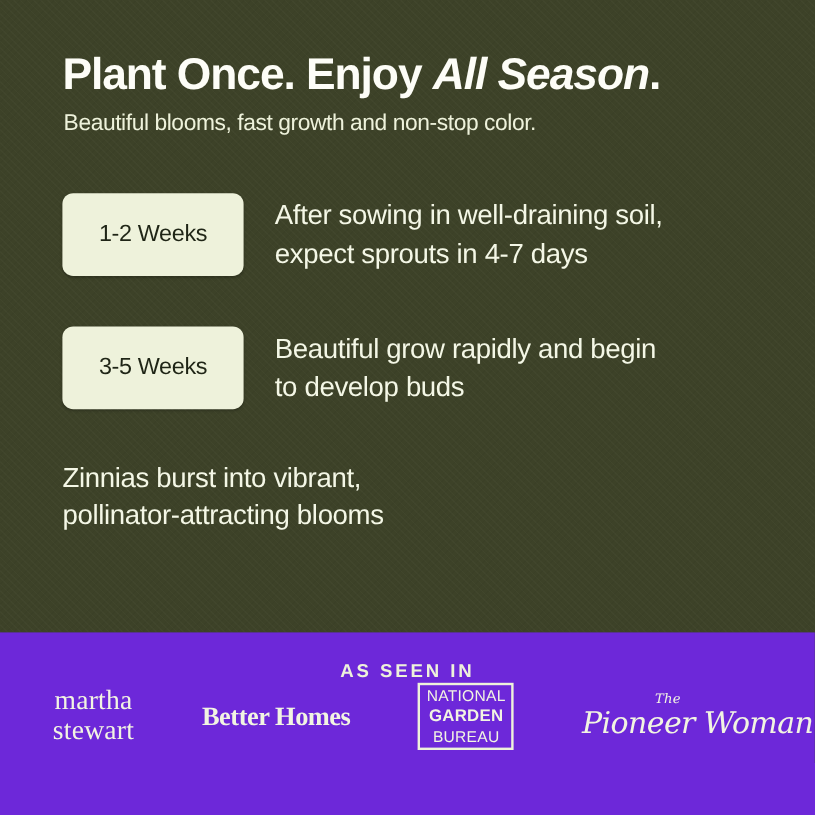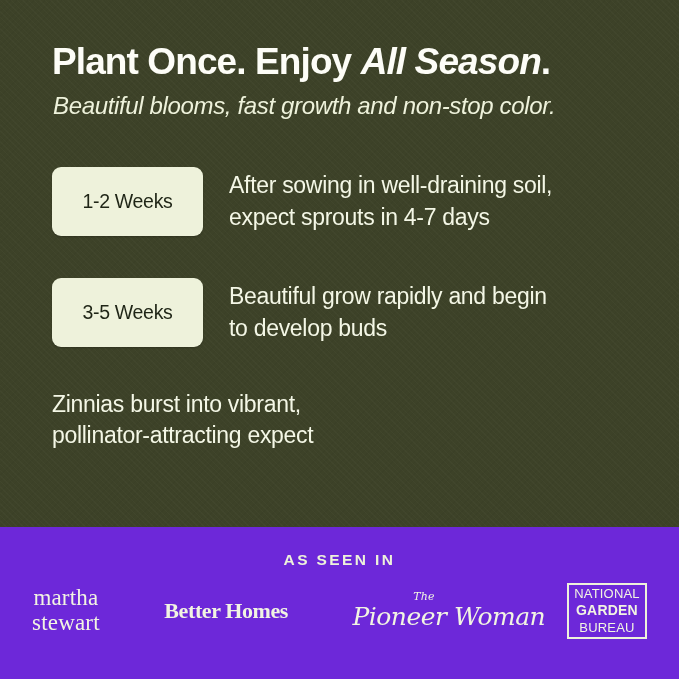--- a/index.html
+++ b/index.html
@@ -49,27 +49,26 @@
   }
   .headline .em {
     font-style: italic;
     font-weight: bold;
   }
 
   .subheadline {
     margin: 0;
     padding-top: 11px;
     padding-left: 13px;
-    font-size: 24px;
+    font-size: 19px;
     line-height: 1.2;
     font-weight: normal;
     letter-spacing: -0.35px;
     color: #eef2db;
     white-space: nowrap;
-    font-style: italic;
   }
 
   
   .timeline {
     margin-top: 46px;
     padding-left: 12px;
     display: flex;
     flex-direction: column;
     gap: 42px;
   }
@@ -118,25 +117,24 @@
   .as-seen-in {
     text-align: center;
     padding-top: 24px;
     font-size: 15.5px;
     font-weight: bold;
     letter-spacing: 2.4px;
     color: #eef2db;
   }
 
   .logos {
-    margin-top: 14px;
     display: flex;
     align-items: center;
     justify-content: space-between;
-    padding: 0 32px;
+    padding: 0 44px;
   }
 
   .logo {
     color: #f2f4e2;
     text-align: center;
     line-height: 1;
   }
 
   
   .logo-martha {
@@ -233,49 +231,49 @@
         </div>
         <div class="row-desc">
           <span class="l1">Beautiful grow rapidly and begin</span>
           <span class="l2">to develop buds</span>
         </div>
       </div>
 
       <div class="timeline-row">
         <div class="row-desc">
           <span class="l1">Zinnias burst into vibrant,</span>
-          <span class="l2">pollinator-attracting expect</span>
+          <span class="l2">pollinator-attracting blooms</span>
         </div>
       </div>
 
     </div>
   </div>
 
   <div class="bottom-band">
 
     <div class="as-seen-in">AS SEEN IN</div>
 
     <div class="logos">
 
       <div class="logo logo-martha">
         <span class="ls-1">martha</span>
         <span class="ls-2">stewart</span>
       </div>
 
       <div class="logo logo-bhg">
         <span class="ls-1">Better Homes</span>
-      </div>
-
-      <div class="logo logo-pioneer">
-        <span class="pw-the">The</span>
-        <span class="pw-main">Pioneer Woman</span>
       </div>
 
       <div class="logo logo-ngb">
         <span class="ngb-1">NATIONAL</span>
         <span class="ngb-2">GARDEN</span>
         <span class="ngb-3">BUREAU</span>
       </div>
 
+      <div class="logo logo-pioneer">
+        <span class="pw-the">The</span>
+        <span class="pw-main">Pioneer Woman</span>
+      </div>
+
     </div>
   </div>
 
 </div>
 
 </body></html>

